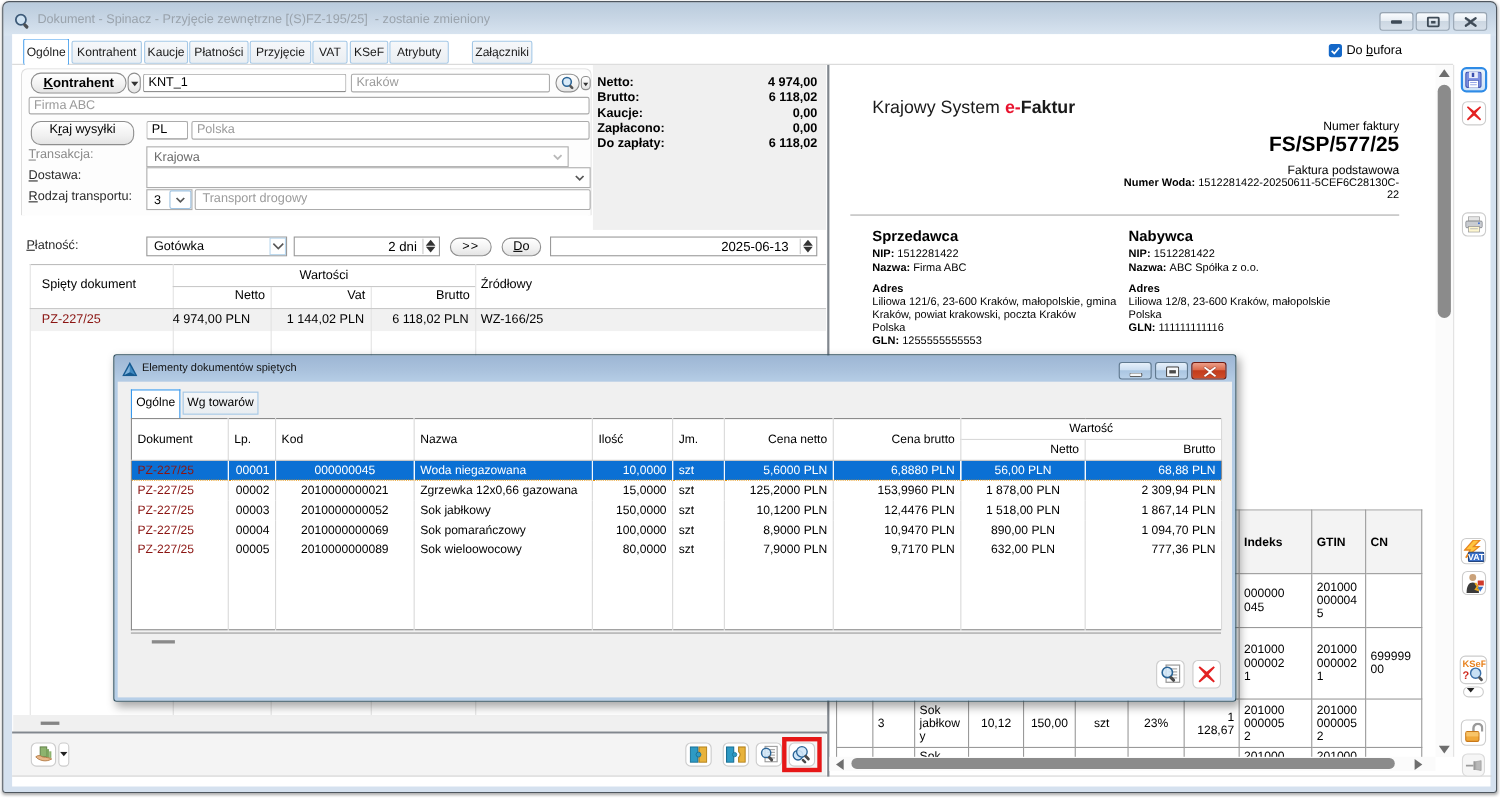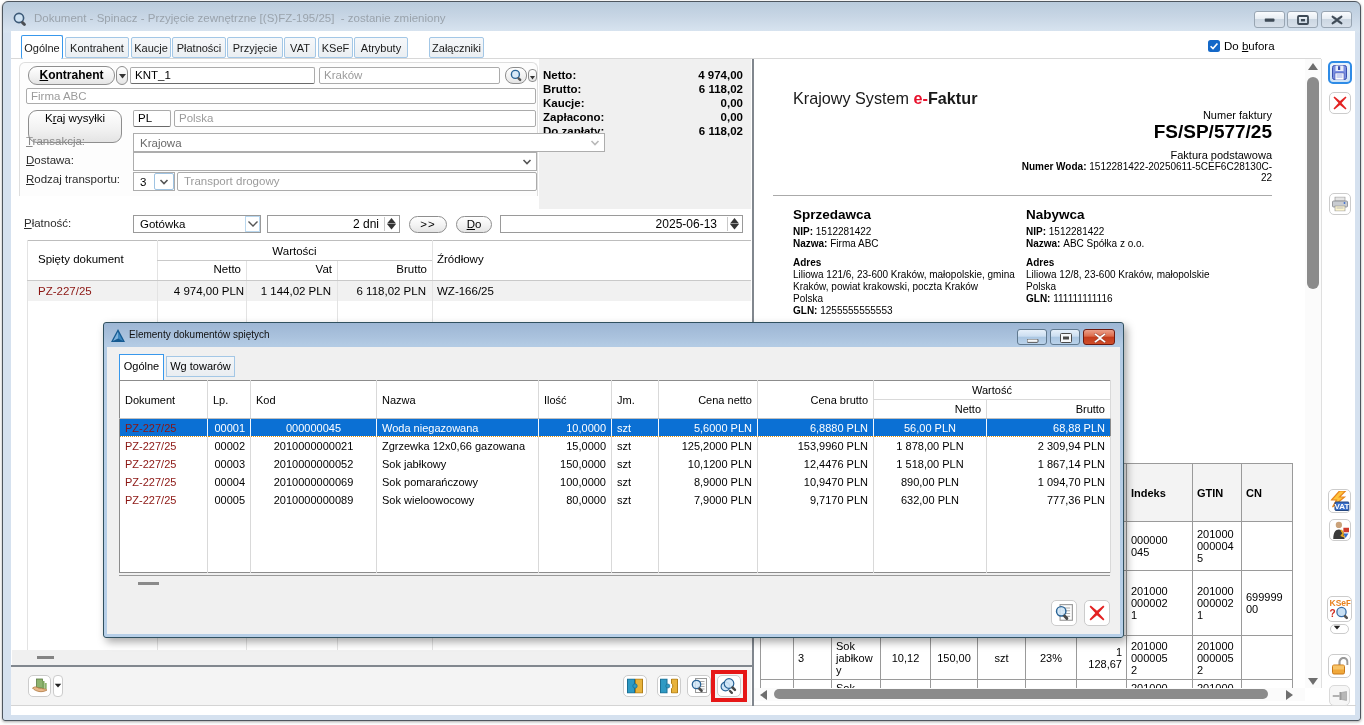--- a/index.html
+++ b/index.html
@@ -121,26 +121,26 @@
 <div class="ab btn" style="left:505px;top:67px;width:22px;height:17px;border-radius:8px">
  <svg width="13" height="13" viewBox="0 0 13 13" style="margin-top:1px">
       <circle cx="5.4" cy="5.4" r="4" fill="#d9eaf8" stroke="#2a6496" stroke-width="1.4"></circle>
       <rect x="8.6" y="7.6" width="4.6" height="2.4" rx="1.2" transform="rotate(45 8.6 7.6)" fill="#555"></rect>
     </svg></div>
 <div class="ab btn" style="left:528px;top:69px;width:9px;height:13px;border-radius:4px"><svg width="5" height="4" viewBox="0 0 5 4" style="margin-top:4px">
       <path d="M0 0 H5 L2.5 3.5 Z" fill="#333"></path>
     </svg></div>
 <div class="ab fld gray" style="left:26px;top:88px;width:510px;height:16px;line-height:14px">Firma ABC</div>
 
-<div class="ab btn" style="left:28px;top:110px;width:94px;height:33px;line-height:15px">K<u>r</u>aj wysyłki</div>
+<div class="ab btn" style="left:28px;top:110px;width:94px;height:22px;line-height:15px">K<u>r</u>aj wysyłki</div>
 <div class="ab fld" style="left:133px;top:110px;width:38px;height:17px;border-bottom-color:#6a6a6a">PL</div>
 <div class="ab fld gray" style="left:174px;top:110px;width:362px;height:17px">Polska</div>
 
 <div class="ab lbl" style="left:26px;top:135px;color:#8a8a8a"><u>T</u>ransakcja:</div>
-<div class="ab combo" style="left:133px;top:133px;width:472px;height:19px">
+<div class="ab combo" style="left:133px;top:133px;width:384px;height:19px">
     <span class="tx" style="color:#6b6b6b">Krajowa</span>
  <span class="chev">
       <svg width="9" height="6" viewBox="0 0 9 6">
         <path d="M1 1 L4.5 4.5 L8 1" stroke="#b9b9b9" stroke-width="1.6" fill="none"></path>
       </svg>
     </span>
   </div>
 <div class="ab lbl" style="left:26px;top:154px"><u>D</u>ostawa:</div>
 <div class="ab combo" style="left:133px;top:152px;width:404px;height:19px">
  <span class="chev">
@@ -203,21 +203,21 @@
 <div class="ab" style="left:432px;top:240px;width:1px;height:410px;background:#e3e3e3"></div>
 <div class="ab" style="left:27px;top:280px;width:724px;height:1px;background:#c9c9c9"></div>
 <div class="ab" style="left:157px;top:260px;width:275px;height:1px;background:#c9c9c9"></div>
 <div class="ab" style="left:38px;top:253px;font-size:11.5px">Spięty dokument</div>
 <div class="ab" style="left:157px;top:245px;width:275px;text-align:center;font-size:11.5px">Wartości</div>
 <div class="ab" style="left:157px;top:263px;width:84px;text-align:right;font-size:11.5px">Netto</div>
 <div class="ab" style="left:246px;top:263px;width:86px;text-align:right;font-size:11.5px">Vat</div>
 <div class="ab" style="left:337px;top:263px;width:90px;text-align:right;font-size:11.5px">Brutto</div>
 <div class="ab" style="left:437px;top:253px;font-size:11.5px">Źródłowy</div>
 <div class="ab red" style="left:38px;top:285px;font-size:11.5px">PZ-227/25</div>
-<div class="ab" style="left:157px;top:285px;width:104px;text-align:center;font-size:11.5px">4 974,00 PLN</div>
+<div class="ab" style="left:157px;top:285px;width:104px;text-align:left;font-size:11.5px">4 974,00 PLN</div>
 <div class="ab" style="left:246px;top:285px;width:85px;text-align:right;font-size:11.5px">1 144,02 PLN</div>
 <div class="ab" style="left:337px;top:285px;width:89px;text-align:right;font-size:11.5px">6 118,02 PLN</div>
 <div class="ab" style="left:437px;top:285px;font-size:11.5px">WZ-166/25</div>
 <div class="ab" style="left:12px;top:650px;width:740px;height:15px;background:#f0f0f0"></div>
 <div class="ab" style="left:37px;top:656px;width:17px;height:3px;background:#848484"></div>
 <div class="ab sep" style="left:11px;top:665px;width:741px;height:2px"></div>
 
 <div class="ab" style="left:11px;top:667px;width:740px;height:39px;background:#f4f4f4"></div>
 <div class="ab" style="left:11px;top:705px;width:1345px;height:1px;background:#d4d4d4"></div>
 <div class="ab tbtn" style="left:28px;top:675px;width:23px;height:22px">

